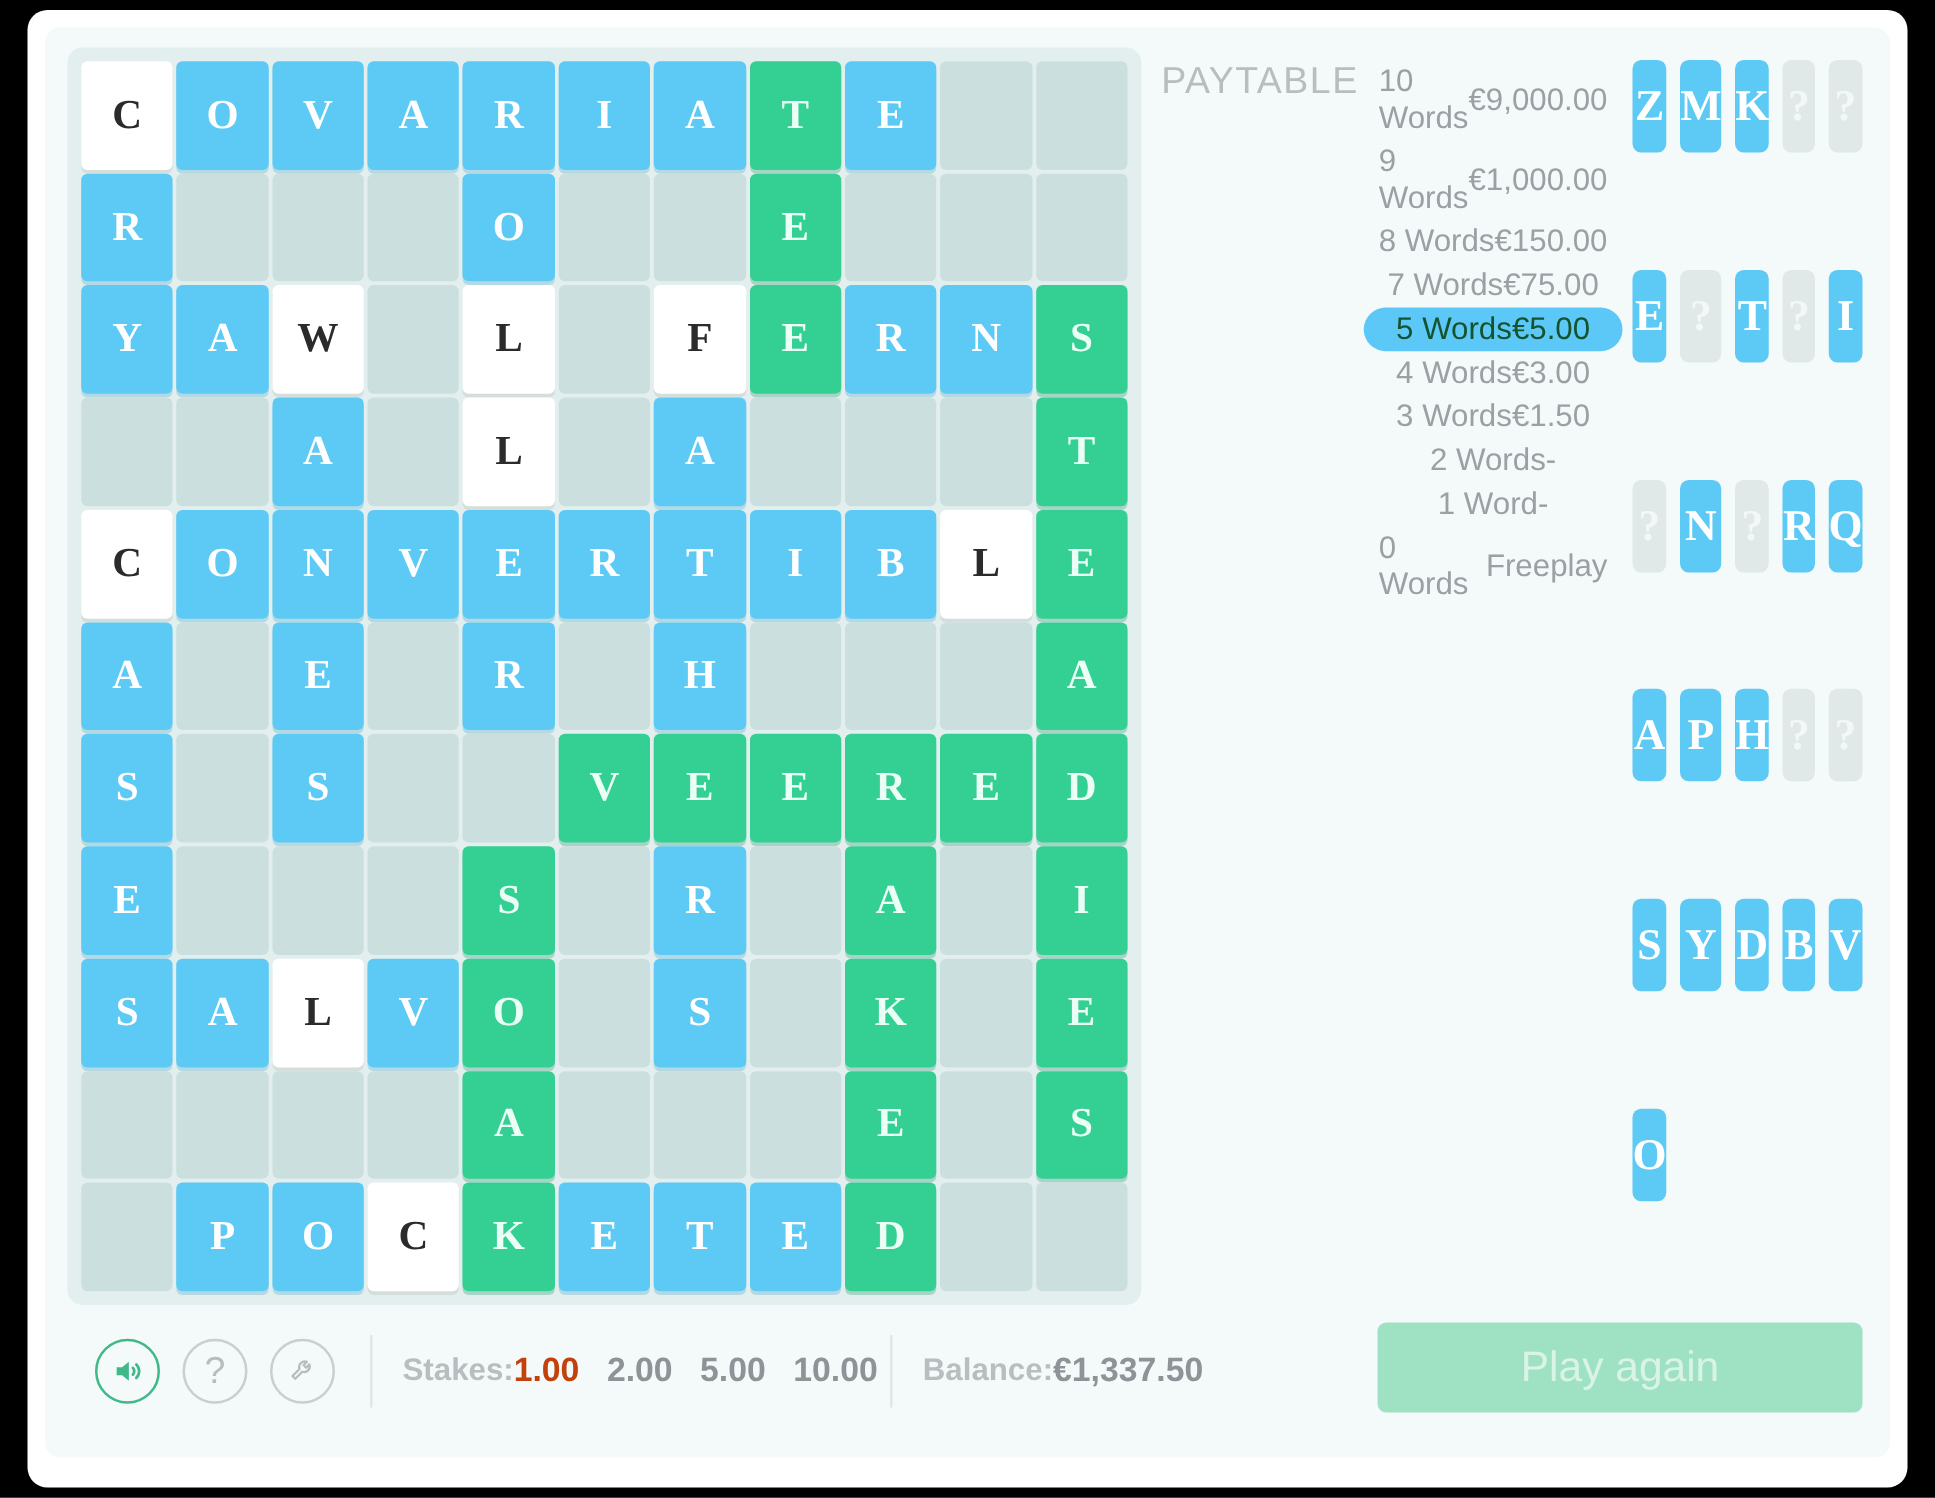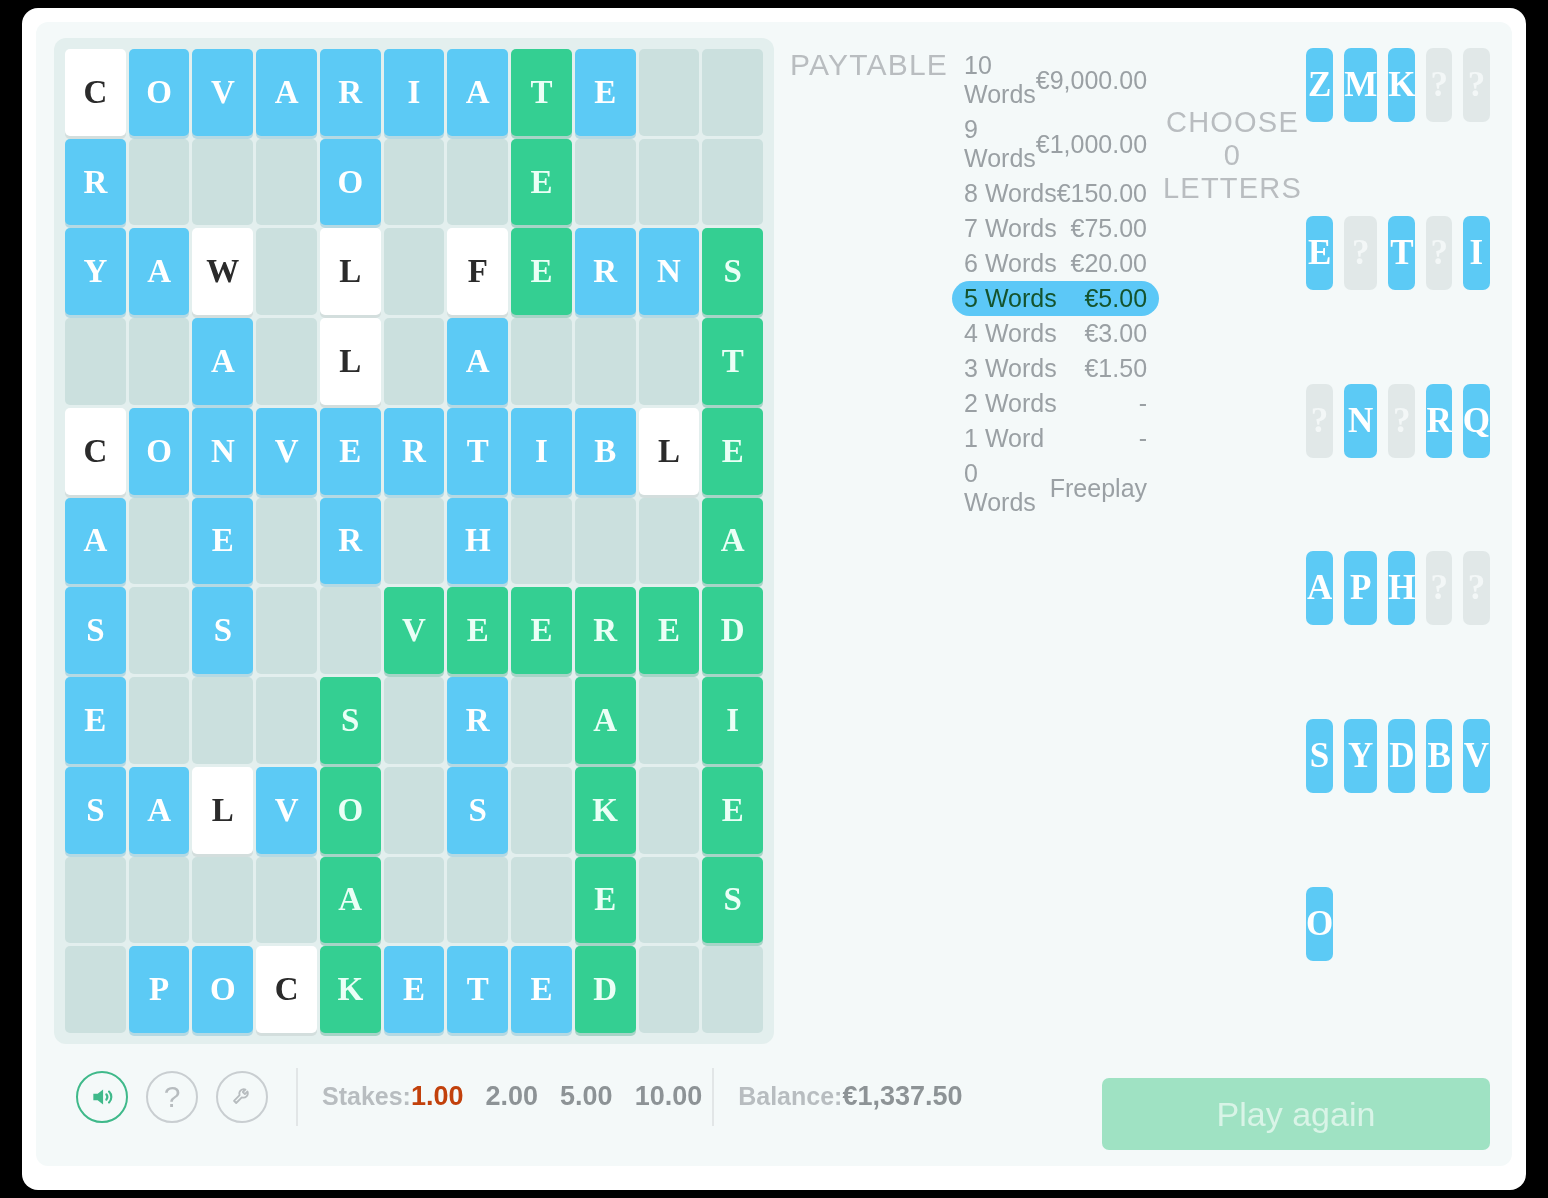--- a/index.html
+++ b/index.html
@@ -80,21 +80,21 @@
   .panel-title {
     text-align: center;
     color: #b9bdc0;
     font-size: 30px;
     letter-spacing: 1.2px;
     margin-bottom: 16px;
   }
   #paytable-rows { padding: 0 4px; }
   .pay-row {
     display: flex;
-    justify-content: space-between;
+    justify-content: center;
     align-items: center;
     font-size: 25px;
     color: #9aa0a4;
     padding: 3px 12px;
     border-radius: 18px;
     line-height: 1.16;
   }
   .pay-row.selected {
     background: #5cc8f7;
     color: #14532d;
@@ -156,21 +156,20 @@
     margin: 0 24px 0 10px;
   }
   .meta-block { display: flex; flex-direction: row; font-weight: bold; }
   .meta-label { font-size: 25px; color: #b8bdc0; line-height: 1.25; }
   .meta-values { display: flex; gap: 22px; font-size: 27px; color: #8d9396; }
   .stake-val.active { color: #c2410c; }
   .balance-val { font-size: 27px; color: #8d9396; }
   #play-again {
     flex: 1;
     margin-left: 18px;
-    margin-top: 20px;
   }
   #play-btn {
     width: 100%;
     height: 72px;
     background: #9fe2c3;
     border: none;
     border-radius: 7px;
     color: #d9f4e7;
     font-size: 34px;
     font-family: "Liberation Sans", sans-serif;
@@ -325,24 +324,20 @@
               <span>€1,000.00</span>
             </div>
             <div class="pay-row">
               <span>8 Words</span>
               <span>€150.00</span>
             </div>
             <div class="pay-row">
               <span>7 Words</span>
               <span>€75.00</span>
             </div>
-            <div class="pay-row">
-              <span>6 Words</span>
-              <span>€20.00</span>
-            </div>
             <div class="pay-row selected">
               <span>5 Words</span>
               <span>€5.00</span>
             </div>
             <div class="pay-row">
               <span>4 Words</span>
               <span>€3.00</span>
             </div>
             <div class="pay-row">
               <span>3 Words</span>
@@ -355,21 +350,20 @@
             <div class="pay-row">
               <span>1 Word</span>
               <span>-</span>
             </div>
             <div class="pay-row">
               <span>0 Words</span>
               <span>Freeplay</span>
             </div>
           </div>
 
-        <div id="chooser-title">CHOOSE 0 LETTERS</div>
 
         <div id="letter-grid">
             <div class="letter-tile active">Z</div>
             <div class="letter-tile active">M</div>
             <div class="letter-tile active">K</div>
             <div class="letter-tile unknown">?</div>
             <div class="letter-tile unknown">?</div>
             <div class="letter-tile active">E</div>
             <div class="letter-tile unknown">?</div>
             <div class="letter-tile active">T</div>

